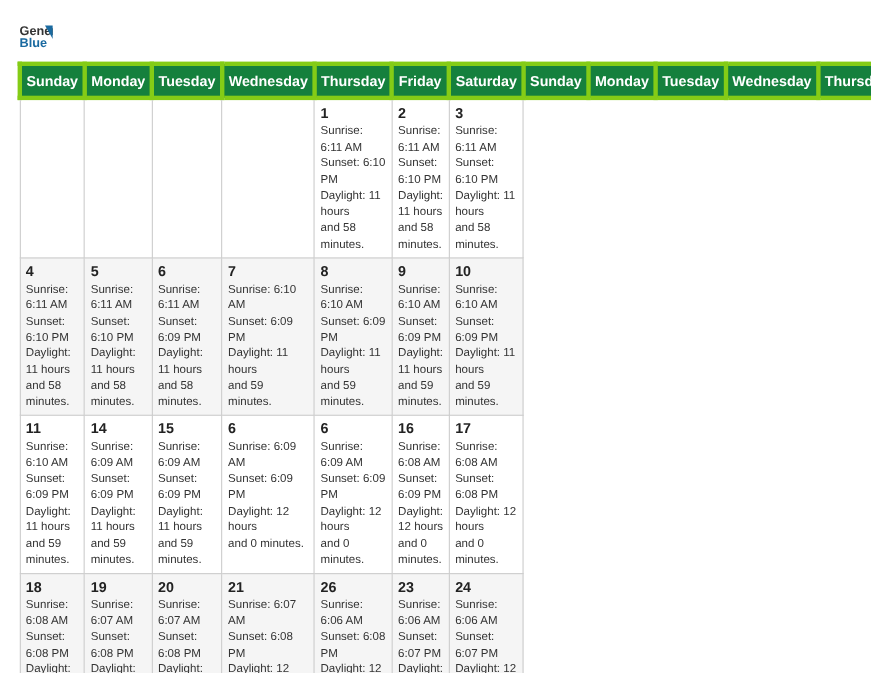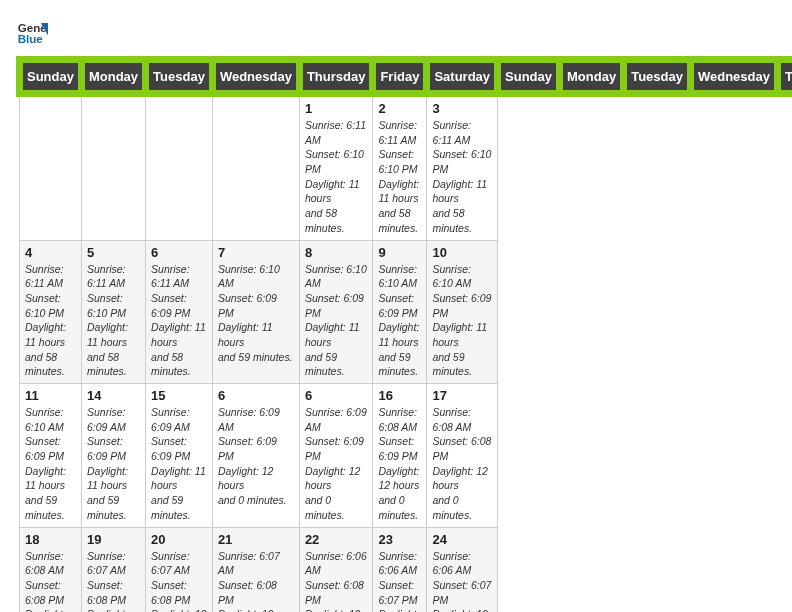--- a/index.html
+++ b/index.html
@@ -37,48 +37,47 @@
     .subtitle {
       font-size: 15px;
       color: #555;
     }
     table {
       width: 100%;
       border-collapse: collapse;
       font-size: 11px;
     }
     thead th {
-      background-color: #404040;
+      background-color: #15803d;
       color: #fff;
       padding: 6px 4px;
       text-align: left;
       font-size: 13px;
       font-weight: bold;
-      border: 7px solid #84cc16;
+      border: 4px solid #84cc16;
     }
     td {
       border: 1px solid #ccc;
       padding: 4px 5px;
       vertical-align: top;
       width: calc(100% / 7);
       min-height: 80px;
       background: #fff;
     }
     tr:nth-child(even) td { background: #f5f5f5; }
     .day-num {
       font-weight: bold;
       font-size: 13px;
       margin-bottom: 2px;
       color: #222;
     }
     .day-info {
       color: #333;
       font-size: 10.5px;
       line-height: 1.4;
-      font-style: italic;
     }
     .empty { background: #fff !important; }
   </style>
 </head>
 <body>
 
 <div class="header">
   <div class="logo">
     <svg class="logo-icon" viewBox="0 0 36 36">
       <text x="2" y="18" font-size="13" font-weight="bold" fill="#333">General</text>
@@ -263,21 +262,21 @@
 and 0 minutes.</div>
         </td>
         <td>
           <div class="day-num">21</div>
           <div class="day-info" style="white-space: pre-line;">Sunrise: 6:07 AM
 Sunset: 6:08 PM
 Daylight: 12 hours
 and 1 minute.</div>
         </td>
         <td>
-          <div class="day-num">22</div>
+          <div class="day-num">26</div>
           <div class="day-info" style="white-space: pre-line;">Sunrise: 6:06 AM
 Sunset: 6:08 PM
 Daylight: 12 hours
 and 1 minute.</div>
         </td>
         <td>
           <div class="day-num">23</div>
           <div class="day-info" style="white-space: pre-line;">Sunrise: 6:06 AM
 Sunset: 6:07 PM
 Daylight: 12 hours

